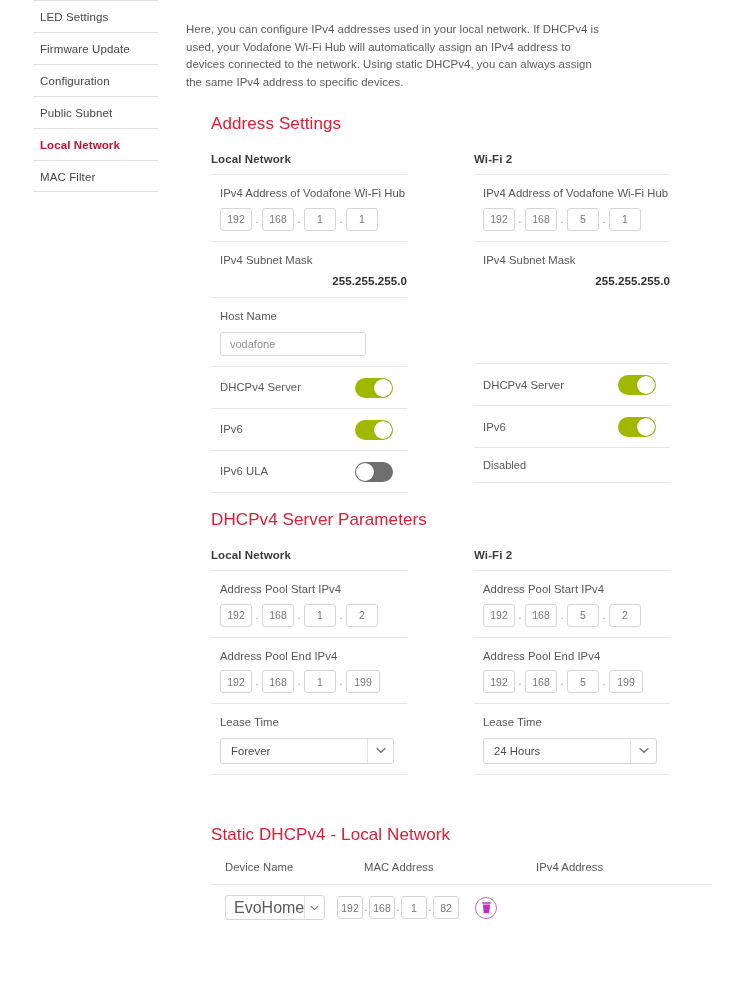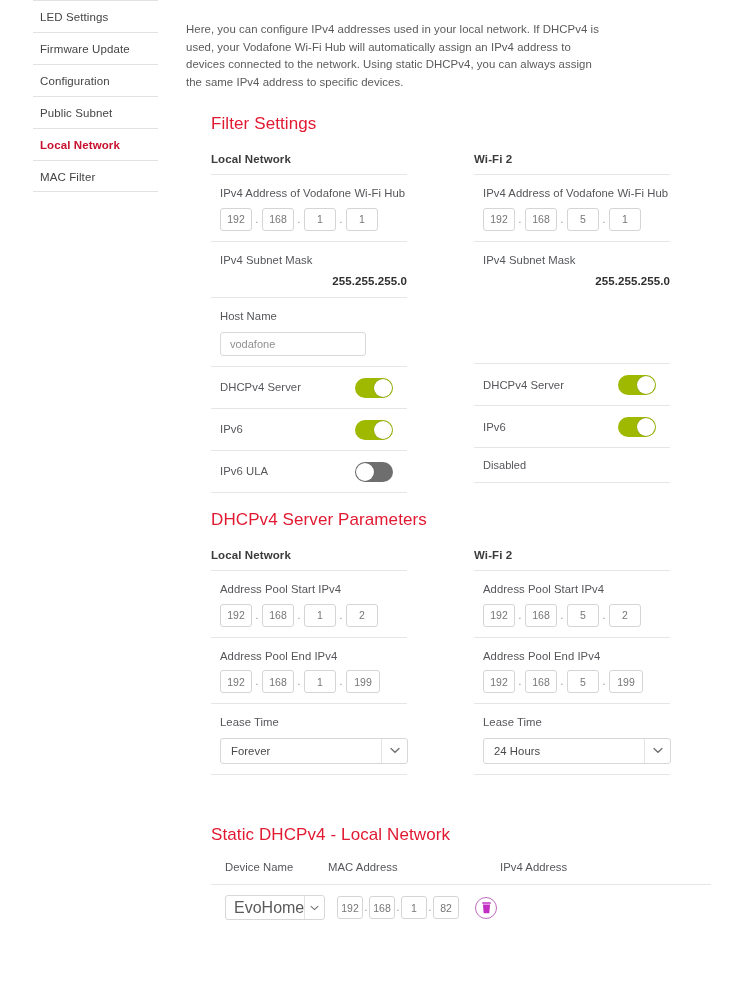--- a/index.html
+++ b/index.html
@@ -185,21 +185,21 @@
     background: #ffffff;
     box-shadow: 0 0 1px rgba(0,0,0,.35);
   }
   .toggle.on  .knob { right: 1px; }
   .toggle.off .knob { left: 1px; }
 
   
   .select-wrap {
     margin-top: 7px;
     position: relative;
-    width: 188px;
+    width: 174px;
     height: 26px;
     border: 1px solid #d7d7d7;
     border-radius: 3px;
     background: #fff;
     display: flex;
     align-items: center;
   }
   .select-wrap .val {
     flex: 1;
     padding-left: 10px;
@@ -218,21 +218,21 @@
   .caret svg { display: block; }
   .tbl-head {
     display: flex;
     font-size: 11.3px;
     color: #55565a;
     padding: 16px 0 11px 14px;
     border-bottom: 1px solid #e6e6e6;
     letter-spacing: 0.05px;
   }
   .th-device { width: 103px; }
-  .th-mac    { width: 172px; }
+  .th-mac    { width: 172px; margin-left: 36px; }
   .th-ip     { width: 150px; }
 
   .tbl-row {
     display: flex;
     align-items: center;
     padding: 10px 0 0 14px;
   }
   .dev-select {
     position: relative;
     width: 100px;
@@ -300,21 +300,21 @@
     </div>
     <div class="nav-item last">
       <span>MAC Filter</span>
     </div>
   </nav>
 
   <div id="main">
 
     <p class="intro">Here, you can configure IPv4 addresses used in your local network. If DHCPv4 is used, your Vodafone Wi-Fi Hub will automatically assign an IPv4 address to devices connected to the network. Using static DHCPv4, you can always assign the same IPv4 address to specific devices.</p>
 
-    <h2 class="section-title" style="margin-top:23px; margin-left:25px;">Filter Settings</h2>
+    <h2 class="section-title" style="margin-top:23px; margin-left:25px;">Address Settings</h2>
 
     <div class="two-col" style="height:300px; margin-top:19px;">
 
       <div class="col left">
         <div class="col-head">Local Network</div>
 
         <div class="field-row">
           <div class="field-label">IPv4 Address of Vodafone Wi-Fi Hub</div>
           <div class="seg-group">
             <input class="seg" type="text" value="192" style="">

